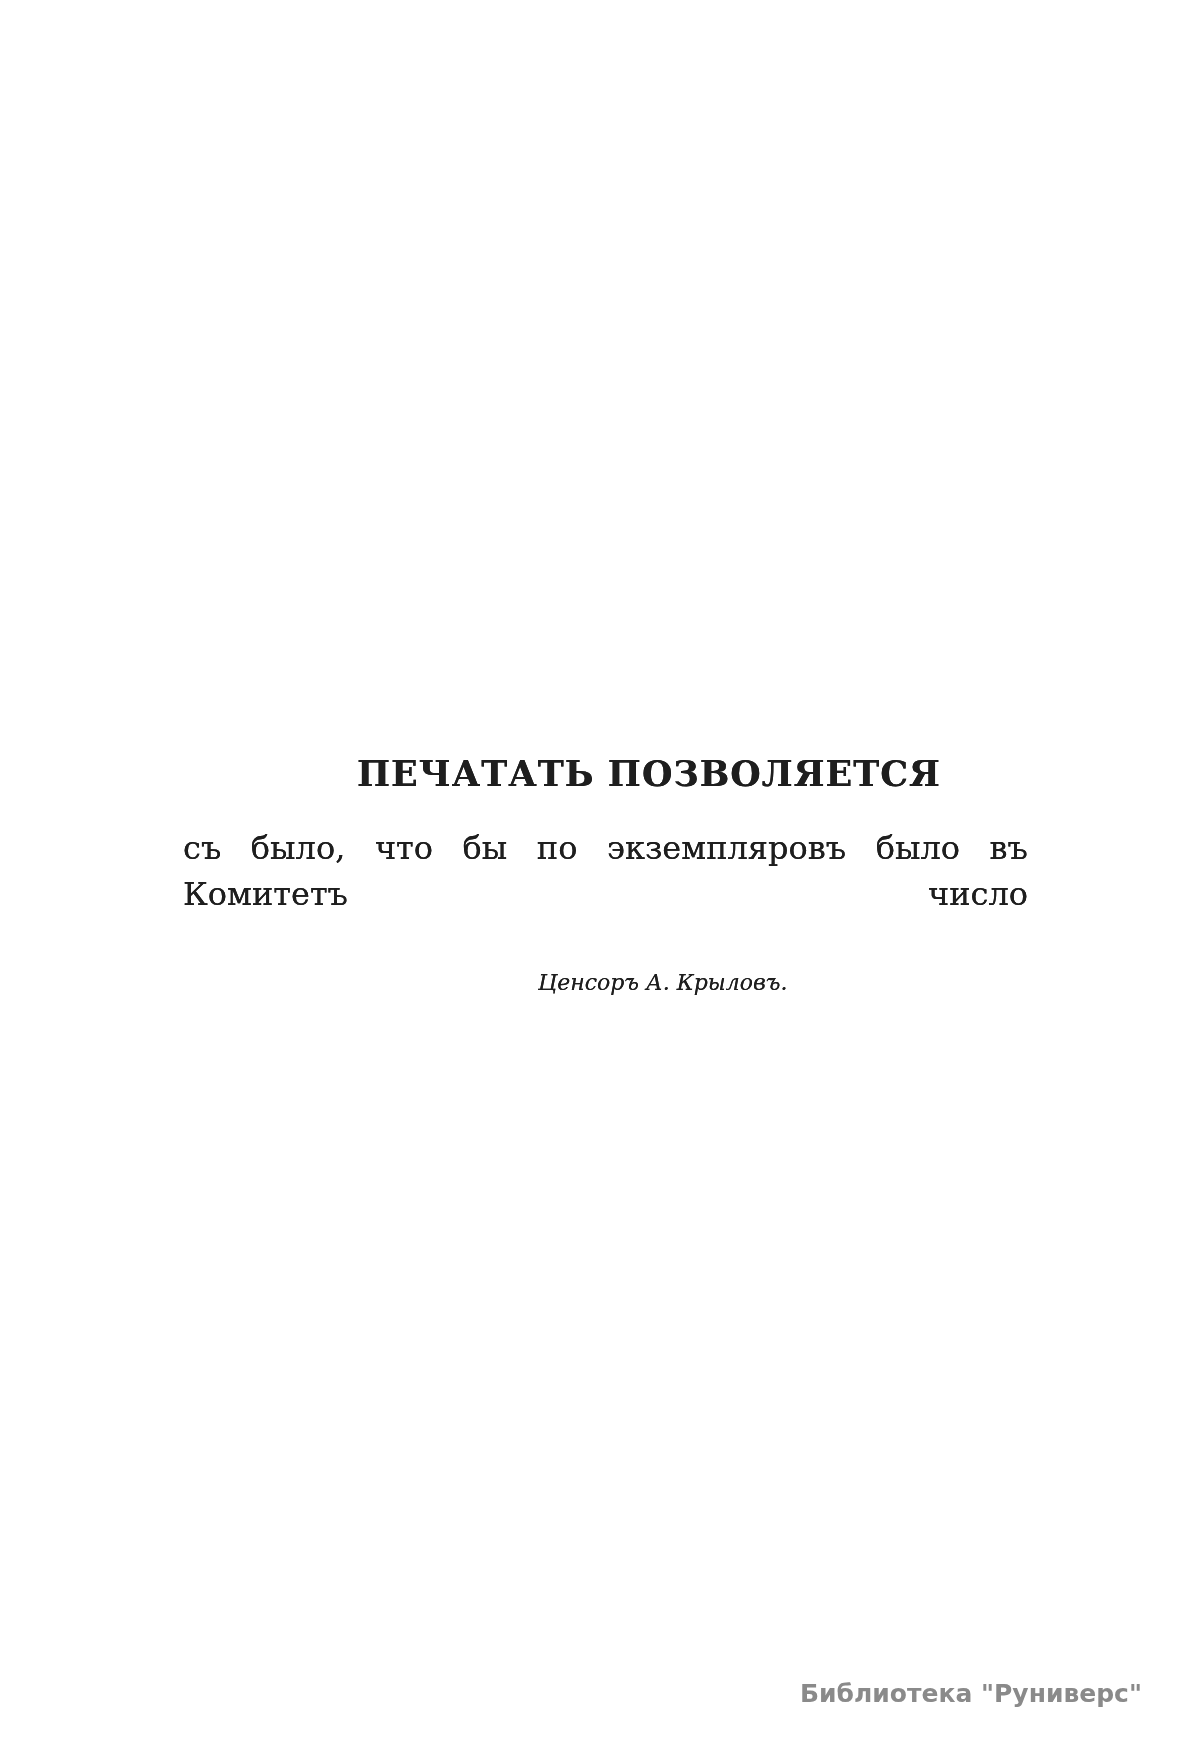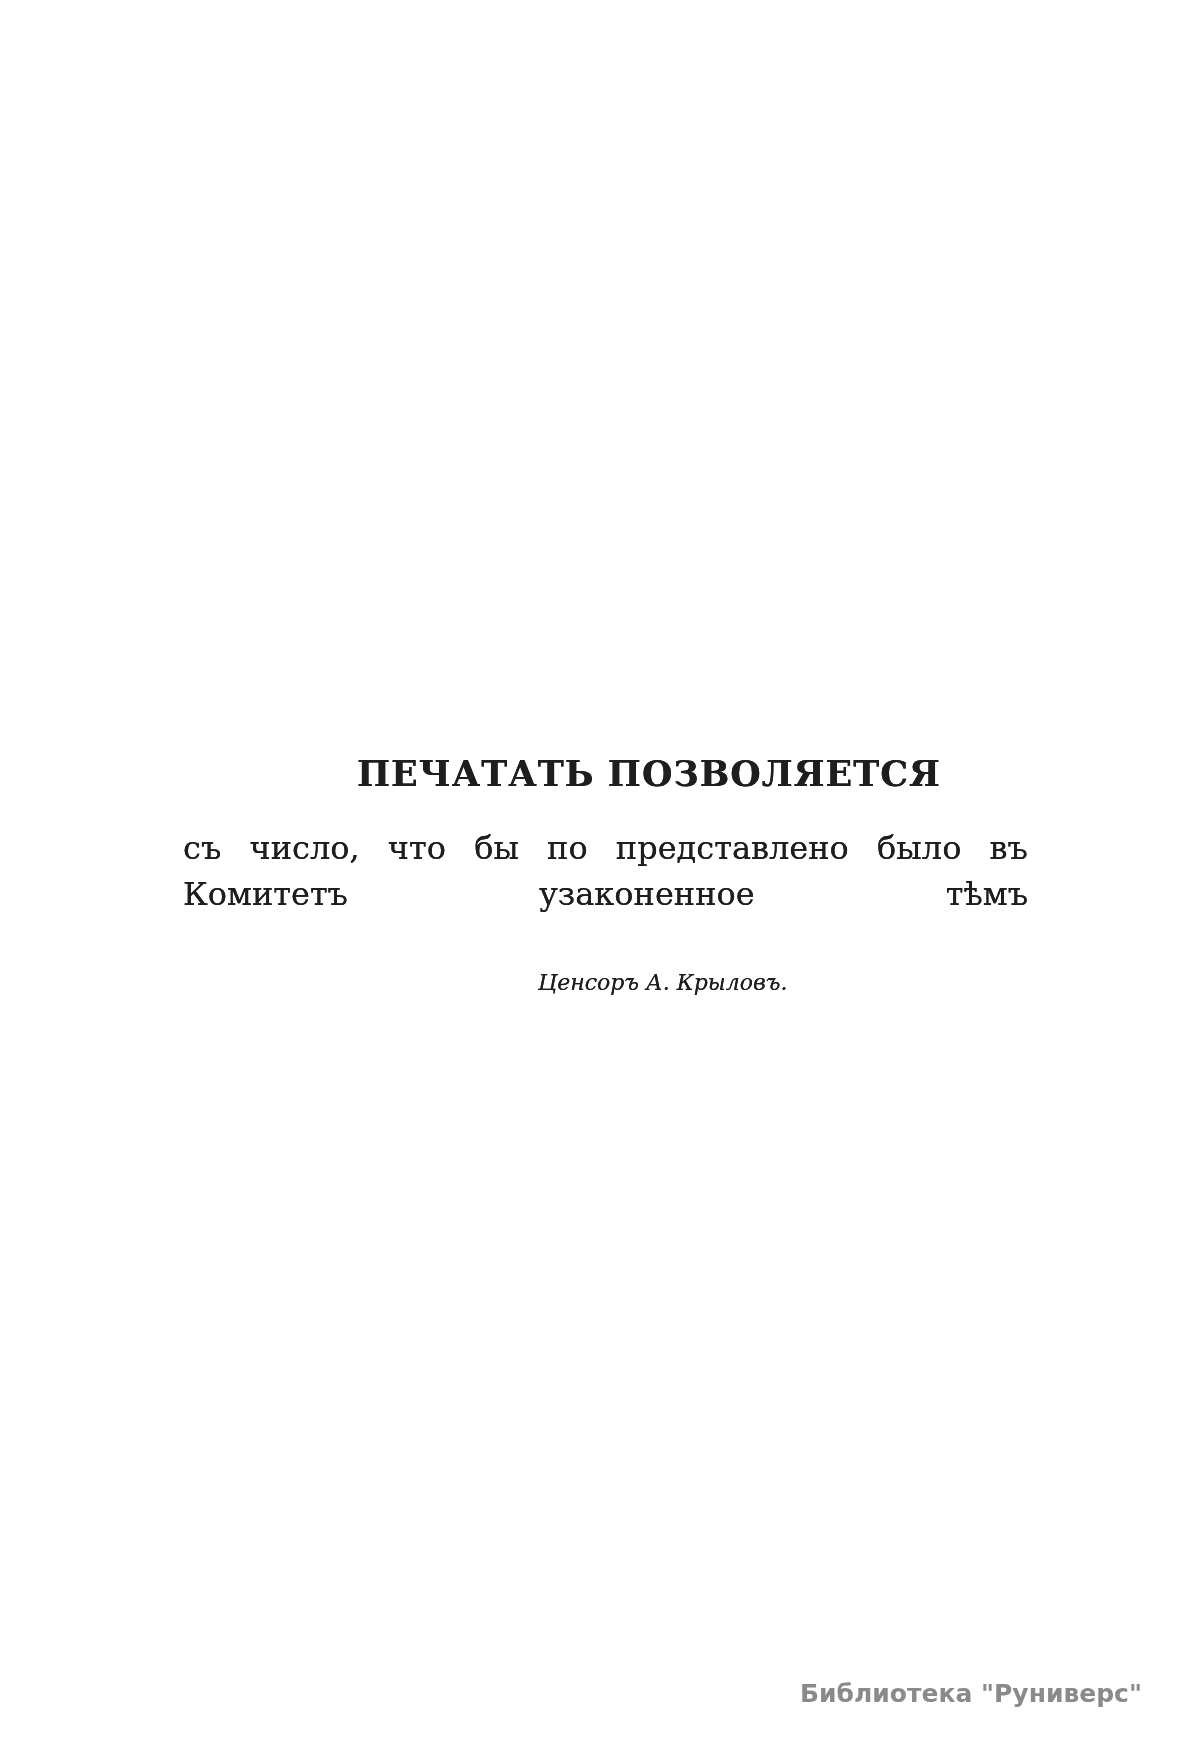--- a/index.html
+++ b/index.html
@@ -75,32 +75,31 @@
 </head>
 <body>
 
 <div class="page">
 
   <div class="heading">ПЕЧАТАТЬ ПОЗВОЛЯЕТСЯ</div>
 
   <div class="notice-body">
     <div class="notice-line justified">
         <span>съ</span>
-        <span>число,</span>
+        <span>было,</span>
         <span>что</span>
         <span>бы</span>
         <span>по</span>
-        <span>представлено</span>
+        <span>экземпляровъ</span>
         <span>было</span>
         <span>въ</span>
       </div>
     <div class="notice-line justified">
         <span>Комитетъ</span>
-        <span>узаконенное</span>
-        <span>тѣмъ</span>
+        <span>число</span>
       </div>
   </div>
 
   <div class="signature">Ценсоръ А. Крыловъ.</div>
 
   <div class="watermark">Библиотека "Руниверс"</div>
 
 </div>
 
 </body></html>

